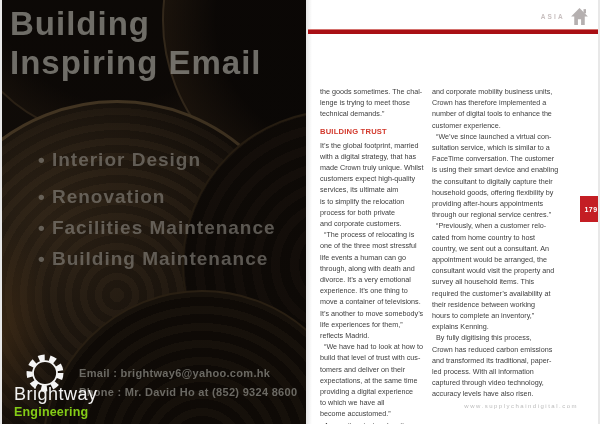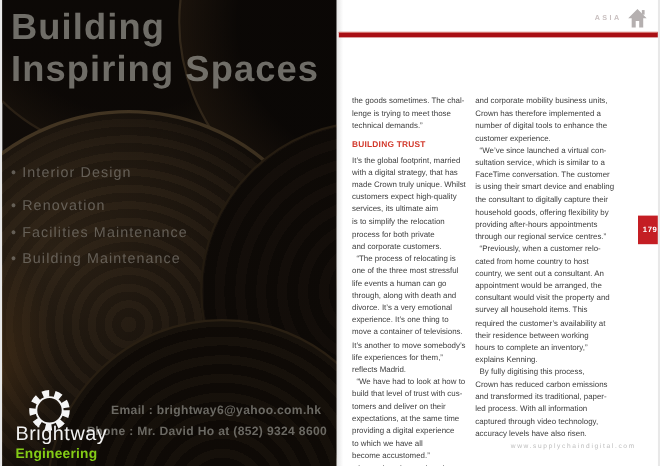--- a/index.html
+++ b/index.html
@@ -31,32 +31,32 @@
                 background:repeating-radial-gradient(circle, #2b2114 0 8px, #160f08 8px 17px);
                 border:2px solid #5a4528; }
   .streak     { left:-14px; top:225px; width:64px; height:210px; border-radius:50%;
                 background:radial-gradient(ellipse at 25% 50%, rgba(175,118,55,.55), transparent 70%); }
   .photo-overlay { position:absolute; inset:0; background:linear-gradient(180deg, rgba(10,7,5,.50), rgba(10,7,5,.66)); }
 
   .ad-title { position:absolute; left:8px; top:4px; z-index:3;
               font-weight:bold; font-size:33px; line-height:39px; letter-spacing:1px;
               color:rgba(150,148,141,.72); white-space:nowrap; }
   .services { position:absolute; left:8px; top:149px; z-index:3; }
-  .service-item { font-weight:normal; font-size:13px; letter-spacing:1px;
-                  color:rgba(142,139,132,.60); margin-bottom:9px; white-space:nowrap; }
+  .service-item { font-weight:bold; font-size:19px; letter-spacing:1px;
+                  color:rgba(142,139,132,.60); margin-bottom:9px; white-space:nowrap;margin-left:28px; }
   .service-item:first-child { margin-bottom:15px; }
 
   .logo { position:absolute; left:12px; top:350px; z-index:4; width:72px; }
   .gear-wrap { margin-left:8px; width:46px; height:46px; }
   .logo-name { color:#f2f2f2; font-size:18px; letter-spacing:.5px; margin-top:-12px; }
   .logo-sub  { color:#84cc16; font-size:12.5px; font-weight:bold; letter-spacing:.2px; }
 
   .contact-email, .contact-phone { position:absolute; left:77px; z-index:3;
       font-size:11px; font-weight:bold; letter-spacing:.3px; color:#6b6963; white-space:nowrap; }
-  .contact-email { top:367px;margin-left:22px; }
+  .contact-email { top:367px; }
   .contact-phone { top:386px; }
 
   
   .right-page { position:absolute; left:304px; top:0; width:296px; height:424px; background:#ffffff; }
   .spine { position:absolute; left:0; top:0; width:6px; height:100%;
            background:linear-gradient(90deg, rgba(0,0,0,.10), rgba(0,0,0,0)); }
   .section-label { position:absolute; top:13px; right:37px; font-size:6.5px; font-weight:bold;
                    letter-spacing:2.2px; color:#c8bfbf; }
   .home-icon { position:absolute; top:6px; right:12px; width:21px; height:21px; cursor:pointer; }
   .red-rule { position:absolute; left:2px; right:0; top:29px; height:5px;
@@ -85,21 +85,21 @@
       <div class="pipe pipe-a"></div>
       <div class="pipe pipe-a-glow"></div>
       <div class="pipe pipe-c"></div>
       <div class="pipe pipe-d"></div>
       <div class="pipe streak"></div>
       <div class="photo-overlay"></div>
     </div>
 
     <div class="ad-title">
       <div>Building</div>
-      <div>Inspiring Spaces</div>
+      <div>Inspiring Email</div>
     </div>
 
     <div class="services">
       <div class="service-item">• Interior Design</div>
       <div class="service-item">• Renovation</div>
       <div class="service-item">• Facilities Maintenance</div>
       <div class="service-item">• Building Maintenance</div>
     </div>
 
     <div class="logo">

